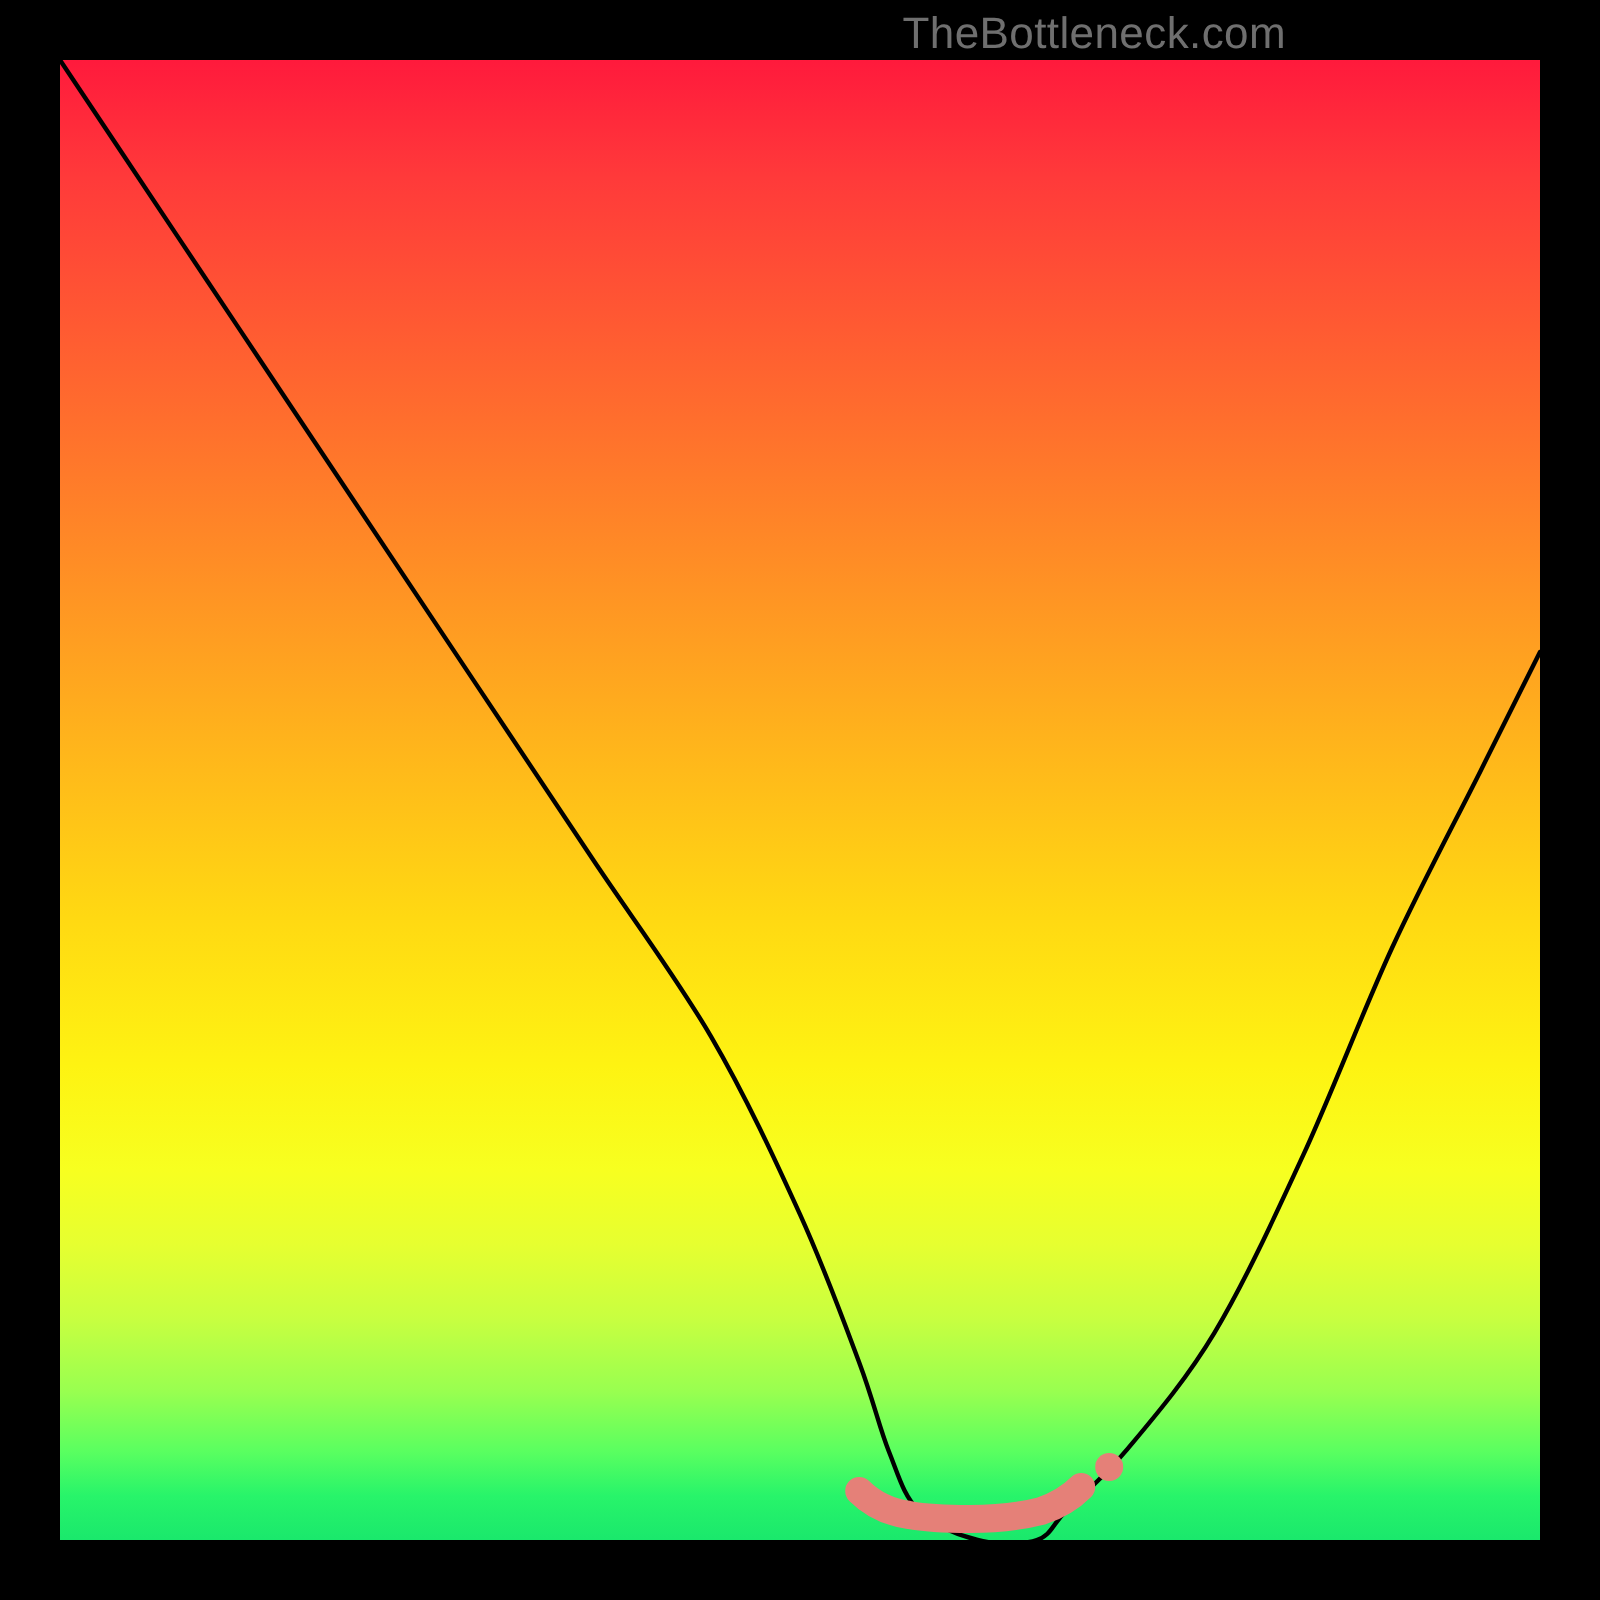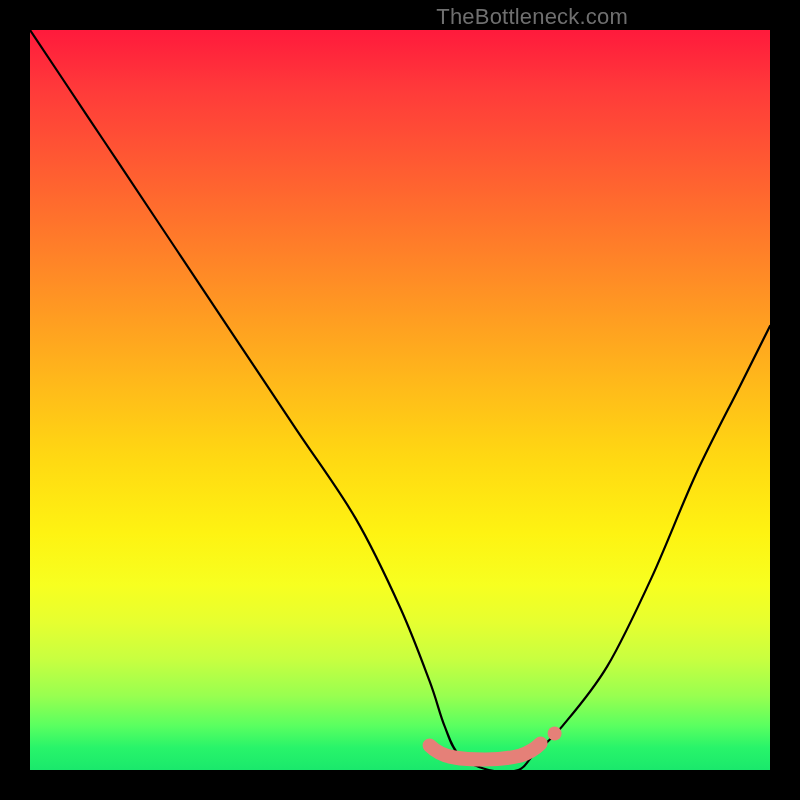--- a/index.html
+++ b/index.html
@@ -11,20 +11,21 @@
     overflow: hidden;
     font-family: Arial, Helvetica, sans-serif;
   }
   .frame {
     position: absolute;
     top: 0;
     left: 0;
     width: 656px;
     height: 800px;
     background: #000;
+    padding-left: 15px;
   }
   .plot-area {
     position: absolute;
     top: 30px;
     left: 30px;
     width: 740px;
     height: 740px;
     
     background: linear-gradient(
       to bottom,

